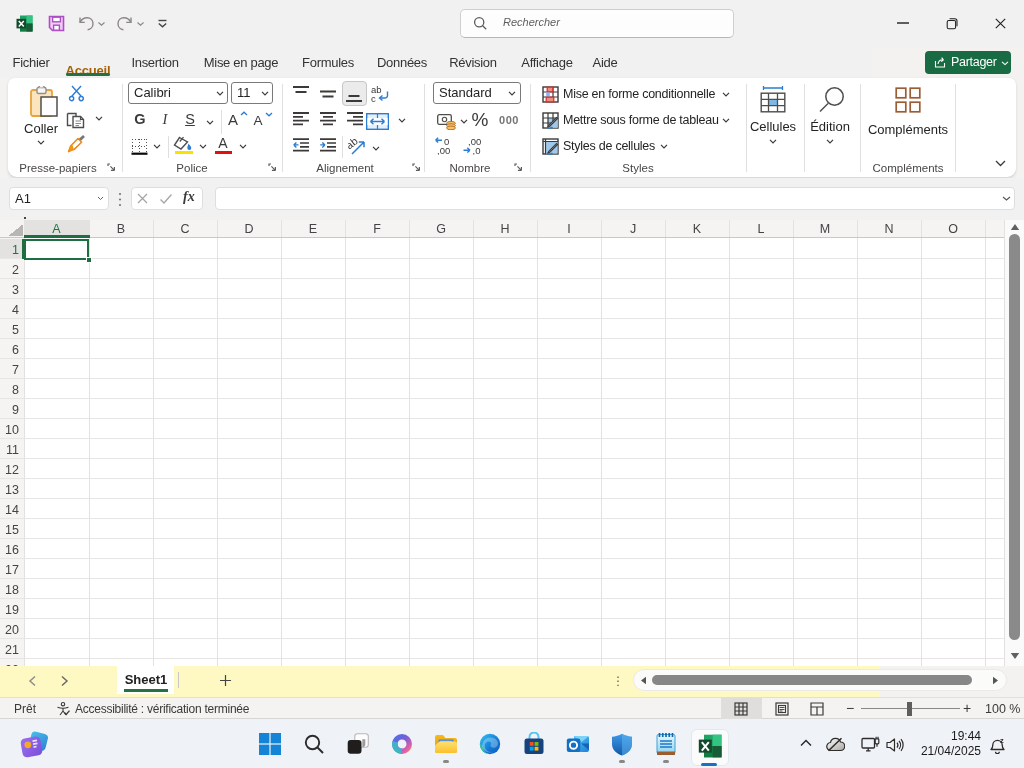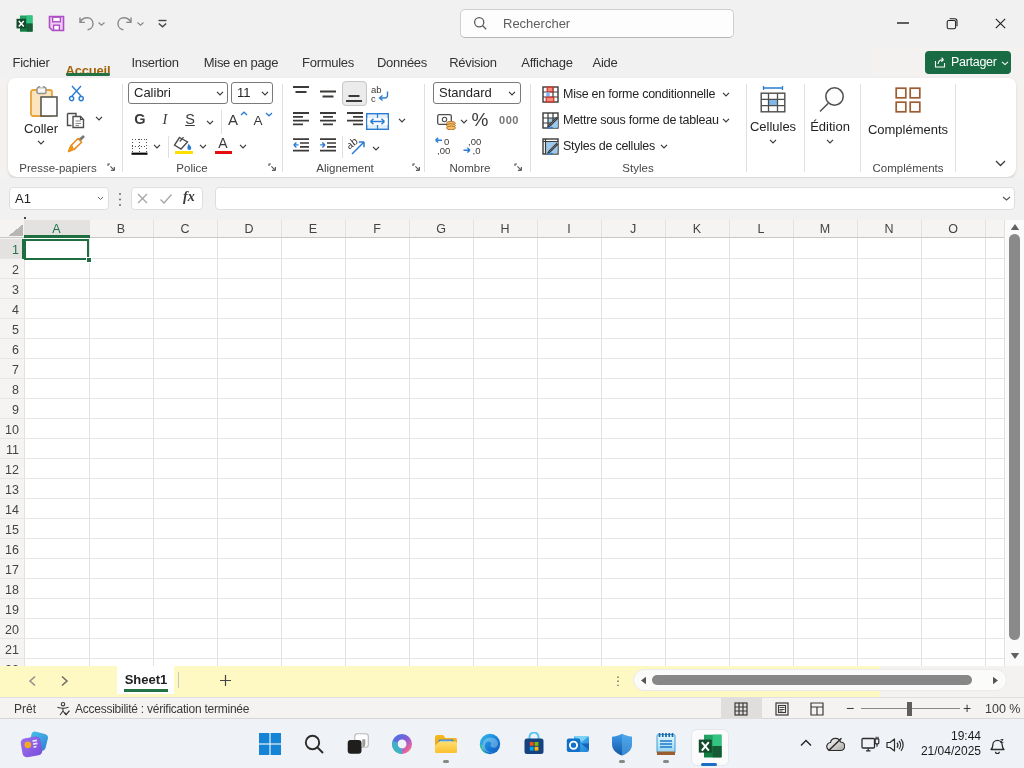--- a/index.html
+++ b/index.html
@@ -48,21 +48,21 @@
   <svg class="abs" style="left:157px;top:19px" width="11" height="10" viewBox="0 0 11 10">
     <path d="M1.5 1.5 h8" stroke="#454545" stroke-width="1.4" fill="none"></path>
     <path d="M1.8 4.5 L5.5 7.8 L9.2 4.5" fill="none" stroke="#454545" stroke-width="1.4"></path>
   </svg>
 
   <div class="abs" style="left:460px;top:9px;width:274px;height:29px;background:#fdfdfd;border:1px solid #d1cfcd;border-bottom-color:#b8b6b4;border-radius:5px;"></div>
   <svg class="abs" style="left:473px;top:16px" width="15" height="15" viewBox="0 0 15 15">
     <circle cx="6.2" cy="6.2" r="4.6" fill="none" stroke="#5c5b5a" stroke-width="1.3"></circle>
     <path d="M9.7 9.7 L13.2 13.2" stroke="#5c5b5a" stroke-width="1.3"></path>
   </svg>
-  <div class="abs" style="left:503px;top:16px;font-size:13px;color:#5f5e5d;">Rechercher</div>
+  <div class="abs" style="left:503px;top:16px;font-size:11px;color:#5f5e5d;font-style:italic;">Rechercher</div>
 
   <svg class="abs" style="left:897px;top:22px" width="12" height="2" viewBox="0 0 12 2">
       <path d="M0 1 h12" stroke="#1f1f1f" stroke-width="1.4"></path>
     </svg>
   <svg class="abs" style="left:946px;top:17px" width="13" height="13" viewBox="0 0 13 13">
     <path d="M3.6 1.8 h5.2 a2.2 2.2 0 0 1 2.2 2.2 v5.2" fill="none" stroke="#1f1f1f" stroke-width="1.05"></path>
     <rect x="1.2" y="3.4" width="8.4" height="8.4" rx="1.6" fill="none" stroke="#1f1f1f" stroke-width="1.05"></rect>
   </svg>
   <svg class="abs" style="left:995px;top:18px" width="11" height="11" viewBox="0 0 11 11">
     <path d="M0.8 0.8 L10.2 10.2 M10.2 0.8 L0.8 10.2" stroke="#1f1f1f" stroke-width="1.1"></path>

